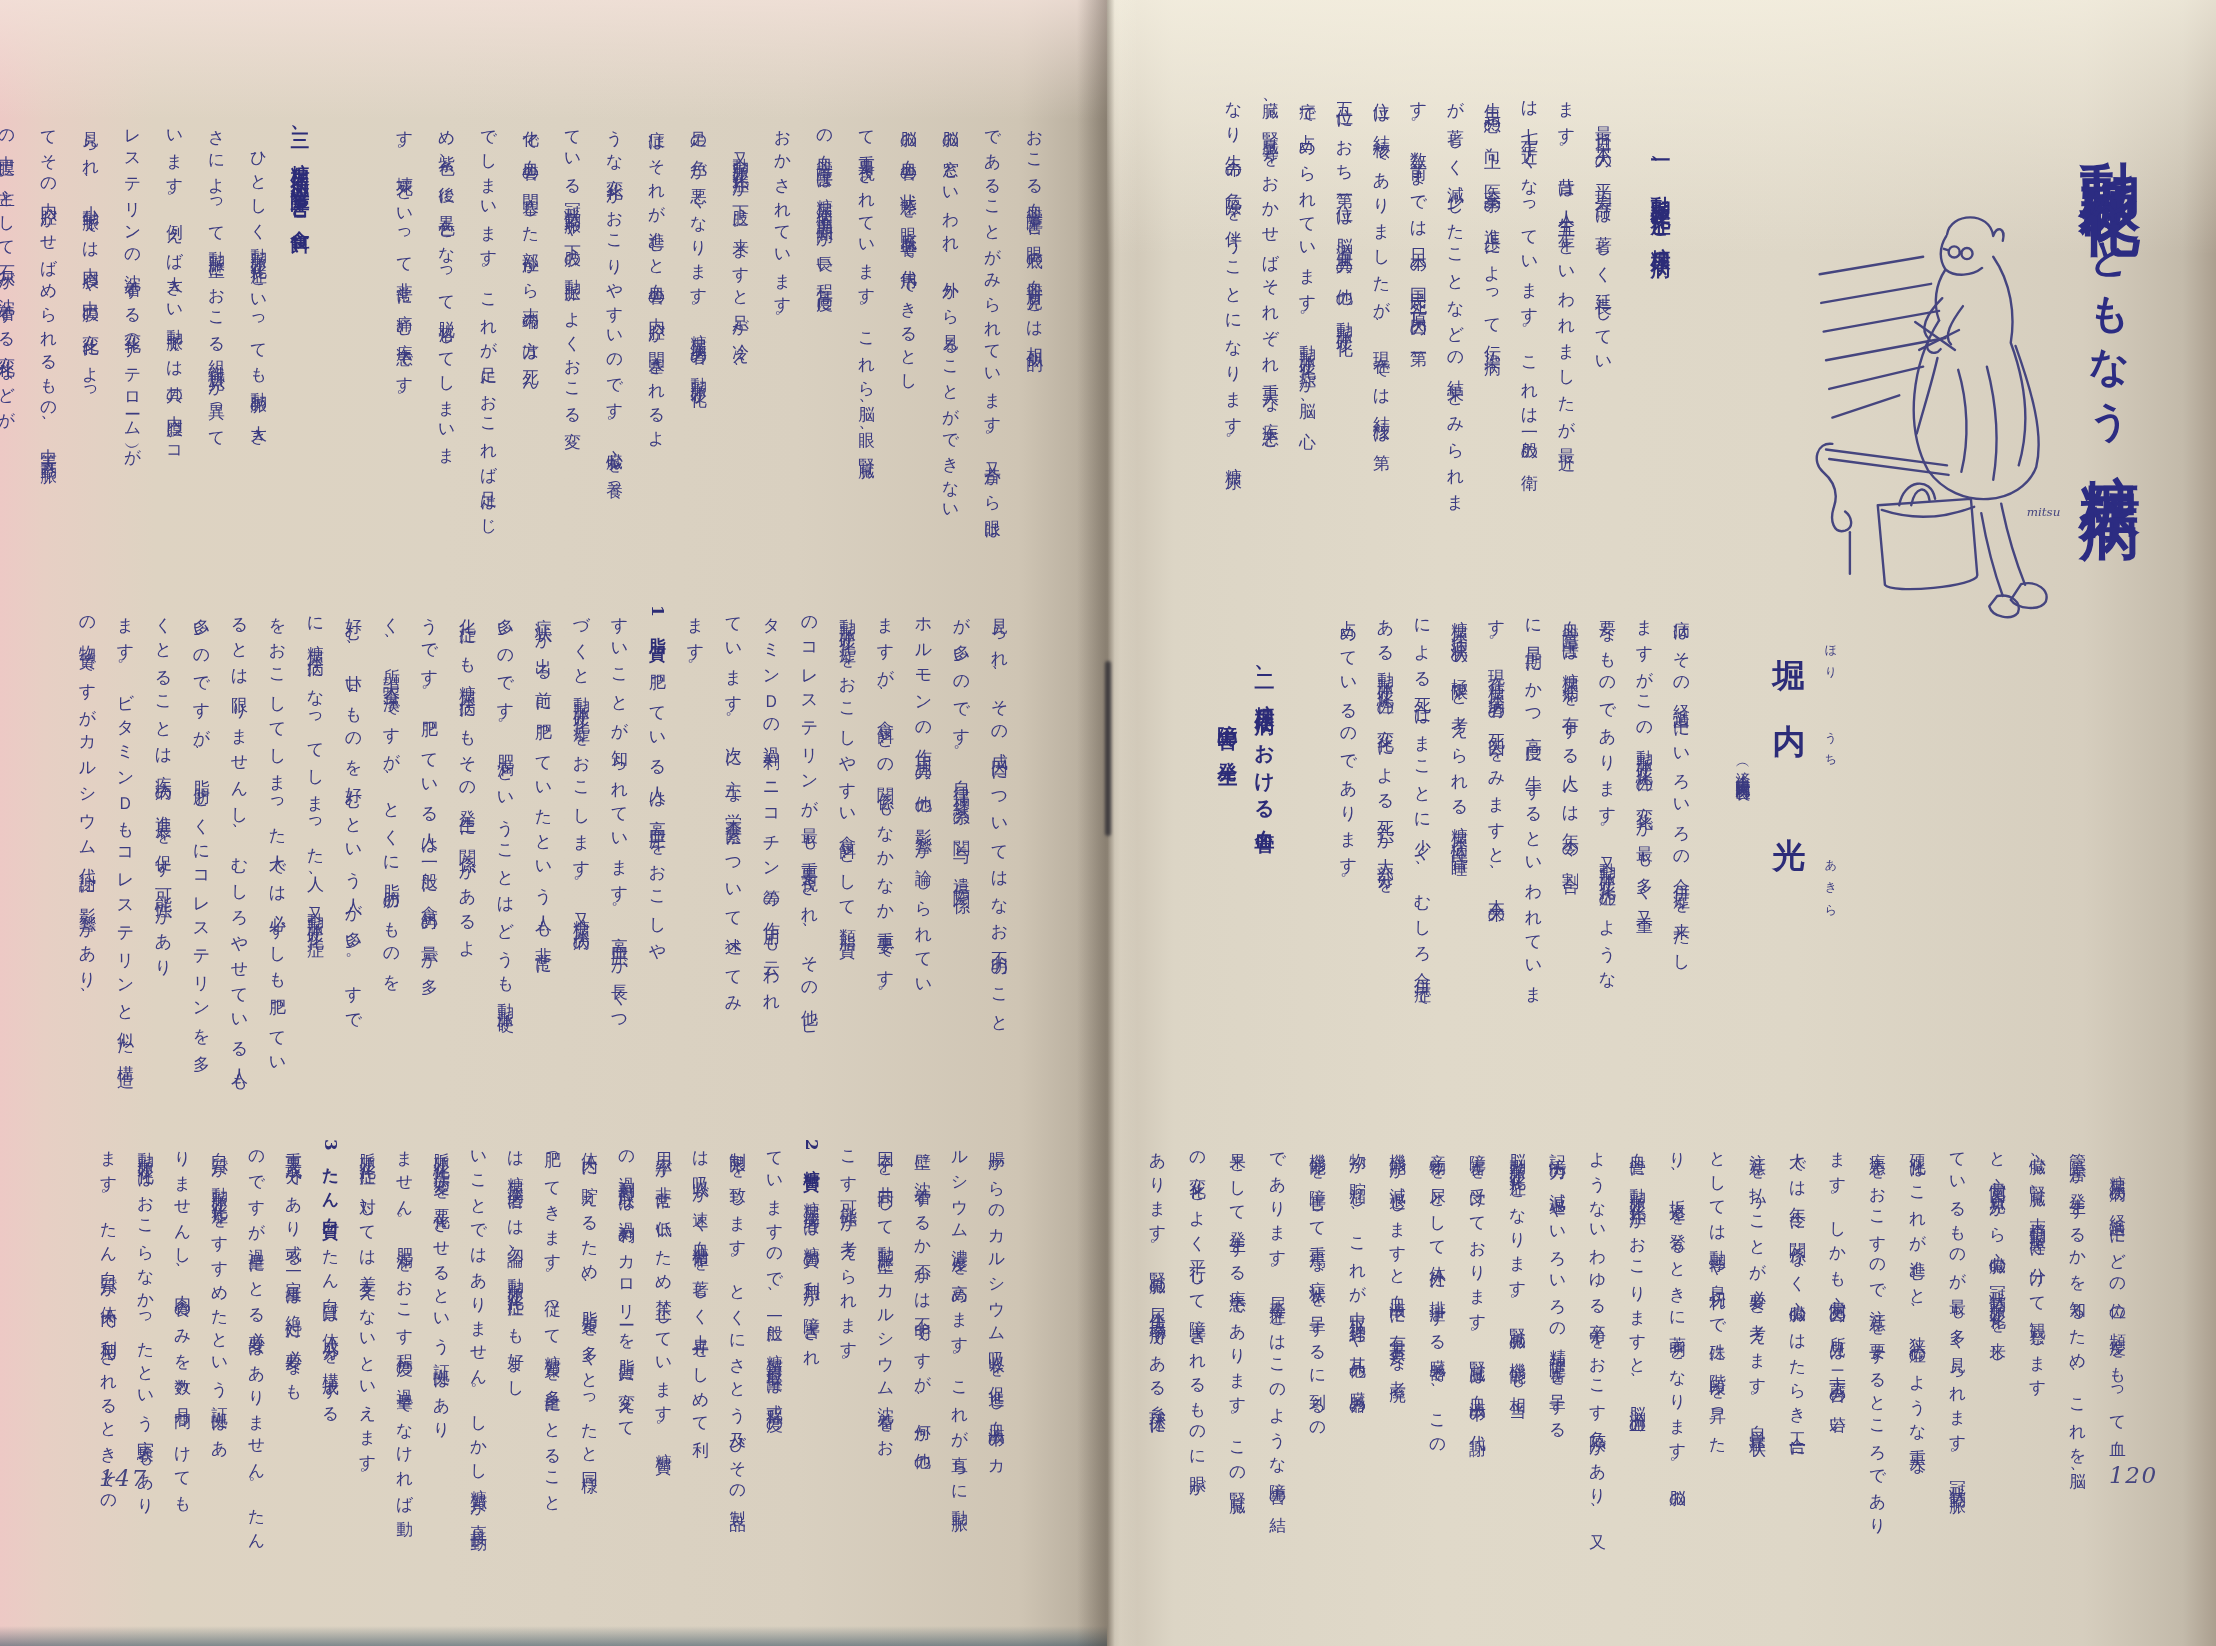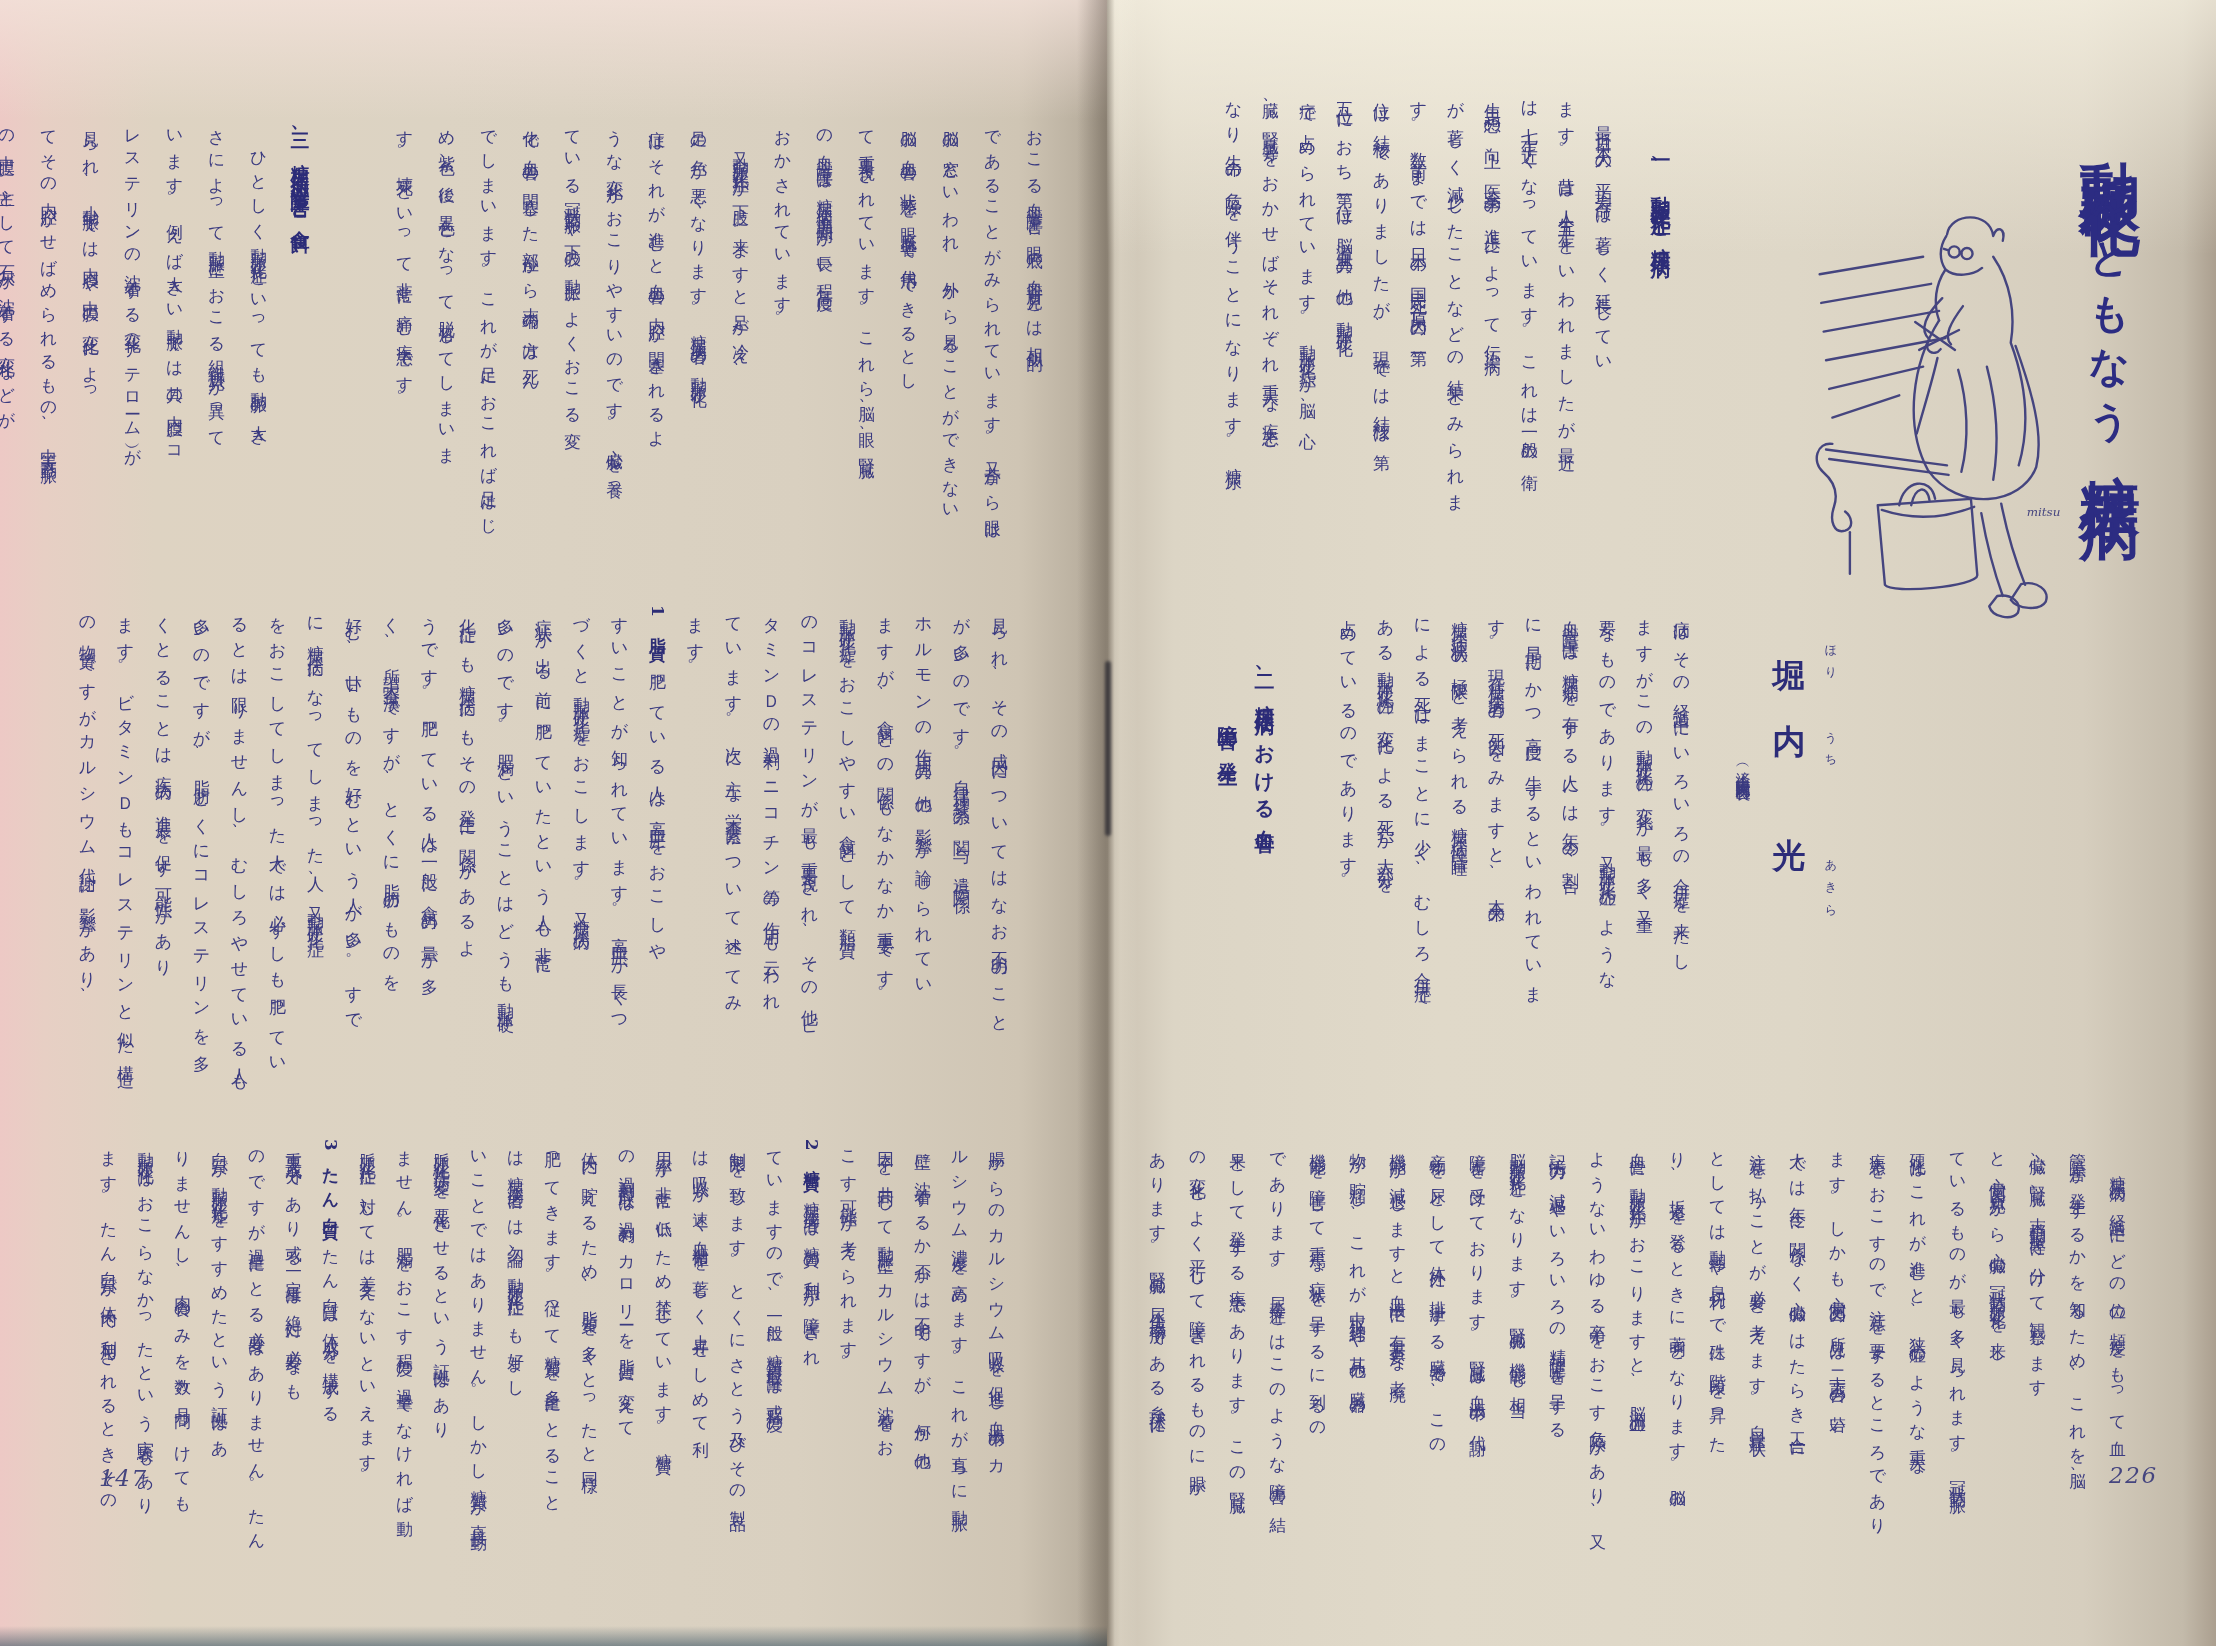--- a/index.html
+++ b/index.html
@@ -244,18 +244,18 @@
       <p>障害を受けております。腎臓は血液中の代謝</p>
       <p>産物を尿として体外に排泄する臓器で、この</p>
       <p>機能が減退しますと血液中に有害不要な老廃</p>
       <p>物が貯溜し、これが中枢神経や其他の臓器の</p>
       <p>機能を障害して重篤な症状を呈するに到るの</p>
       <p>であります。尿毒症とはこのような障害の結</p>
       <p>果として発生する疾患であります。この腎臓</p>
       <p>の変化とよく平行して障害されるものに眼が</p>
       <p>あります。腎臓の尿生成場所である糸球体に</p>
     </div>
-  <div class="pagenum pn-right">226</div>
+  <div class="pagenum pn-right">120</div>
 
   <div class="gutter"></div>
   <div class="gutter-line"></div>
 </div>
 
 
 </body></html>

